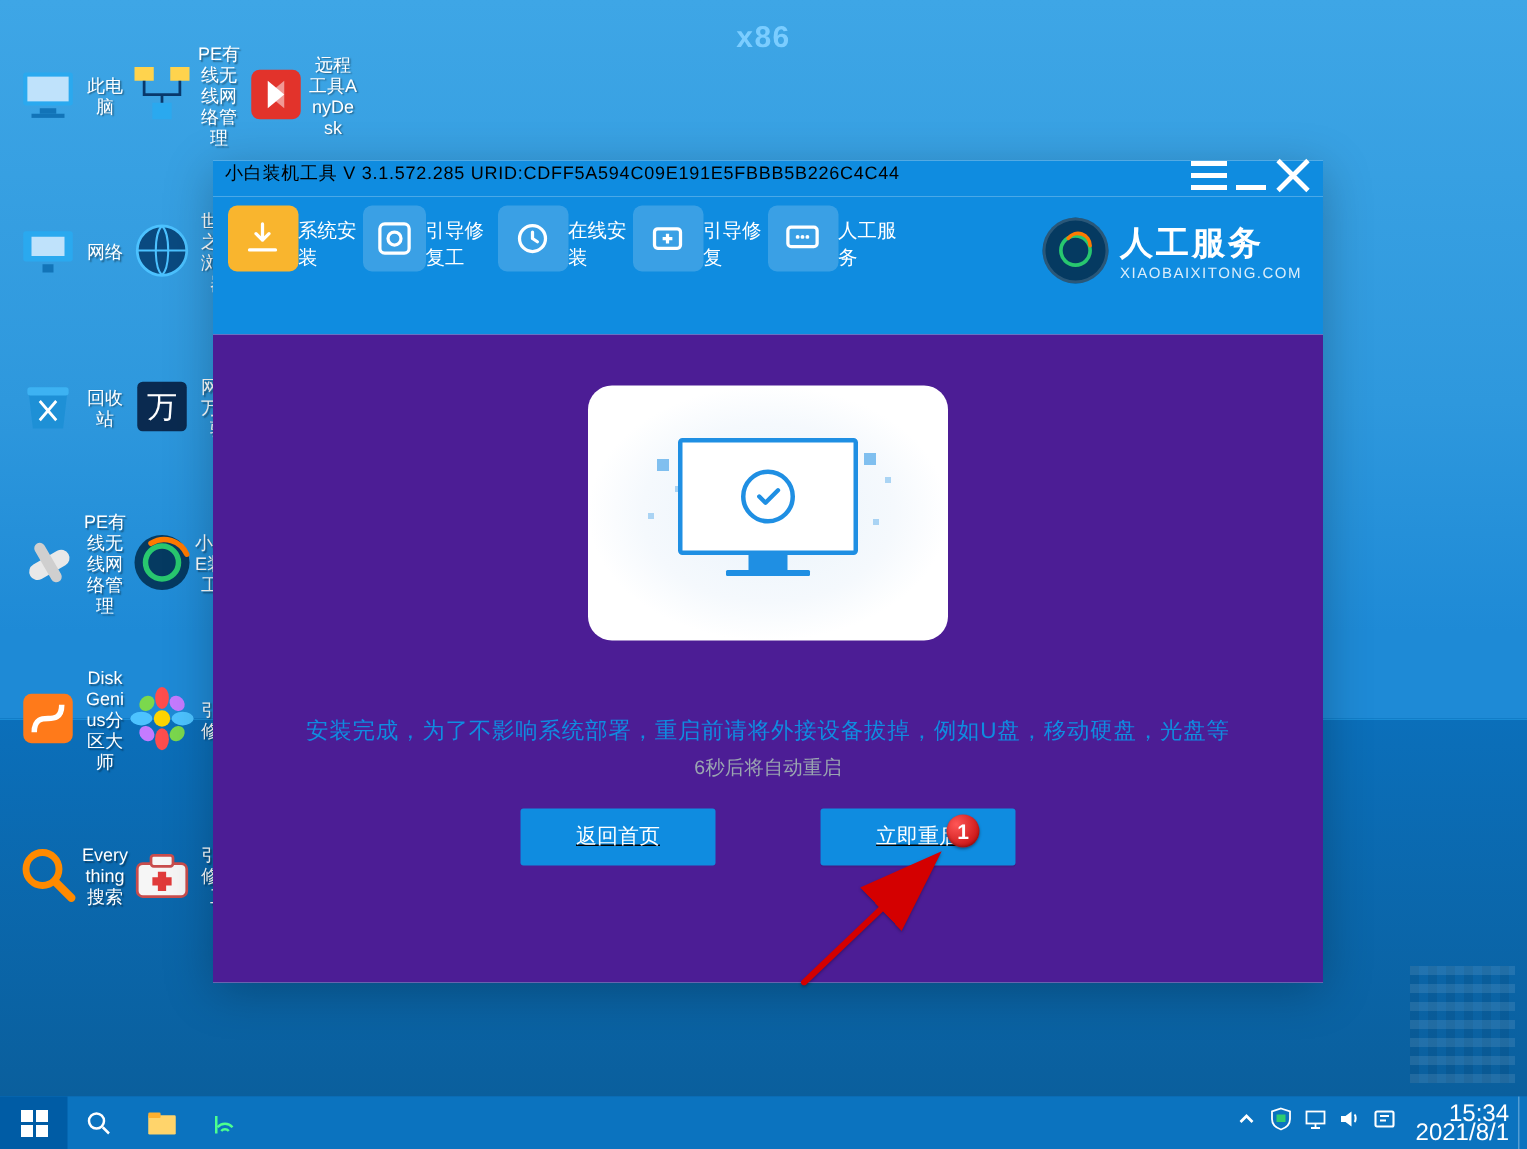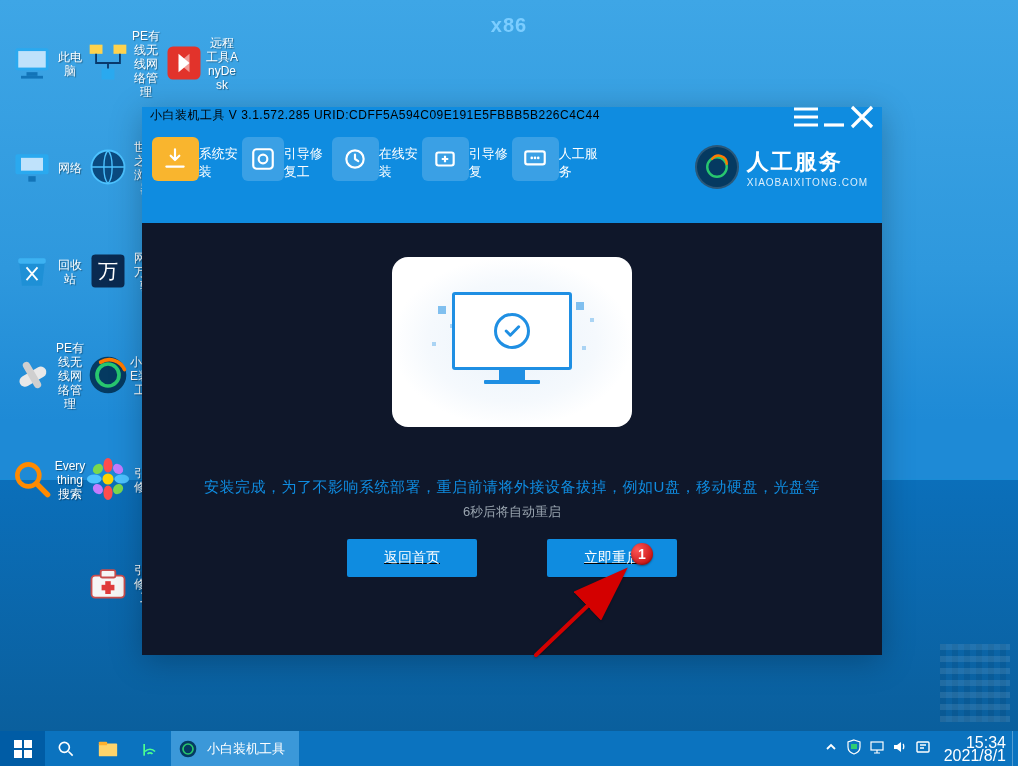--- a/index.html
+++ b/index.html
@@ -61,21 +61,21 @@
   .brand { margin-left:auto; display:flex; align-items:center; color:#fff; margin-top:8px;}
   .brand-logo {
     width:44px; height:44px; border-radius:50%; background:#053a61;
     display:flex; align-items:center; justify-content:center; margin-right:8px;
     box-shadow: inset 0 0 0 2px rgba(255,255,255,.15);
   }
   .brand-logo svg { width:26px; height:26px; }
   .brand-text .cn { font-size:22px; font-weight:bold; letter-spacing:2px; }
   .brand-text .en { font-size:10px; opacity:.85; letter-spacing:1px; }
 
-  .content { position:absolute; left:0; right:0; top:116px; bottom:0; background:#0f172a; }
+  .content { position:absolute; left:0; right:0; top:116px; bottom:0; background:#4c1d95; }
   .illus { position:absolute; left:50%; top:34px; transform:translateX(-50%); width:240px; height:170px; display:flex; align-items:center; justify-content:center;}
   .illus .bg { position:absolute; width:240px; height:170px; border-radius:16px; background:radial-gradient(closest-side,#eaf3fb,#f5f9fd 70%, #fff);}
   .monitor { position:relative; width:120px; height:100px; }
   .monitor .screen { width:120px; height:78px; border:3px solid #1f8fe3; border-radius:3px; background:#fff; display:flex; align-items:center; justify-content:center;}
   .monitor .stand { width:26px; height:10px; background:#1f8fe3; margin:0 auto;}
   .monitor .base { width:56px; height:4px; background:#1f8fe3; margin:0 auto; border-radius:1px;}
   .check { width:36px; height:36px; border:3px solid #1f8fe3; border-radius:50%; display:flex; align-items:center; justify-content:center;}
   .check svg { width:20px; height:20px; stroke:#1f8fe3; stroke-width:3.5; fill:none; stroke-linecap:round; stroke-linejoin:round;}
   .dots { position:absolute; }
   .d { position:absolute; background:#1f8fe3; }
@@ -168,20 +168,29 @@
             <div class="lbl">回收站</div>
           </div>
           <div class="desktop-icon">
             <div class="ic">
               <svg viewBox="0 0 48 48">
                 <rect x="8" y="20" width="32" height="12" rx="6" fill="#e8e8e8" transform="rotate(-30 24 24)"></rect>
                 <rect x="20" y="8" width="8" height="32" rx="4" fill="#cfcfcf" transform="rotate(-30 24 24)"></rect>
               </svg>
             </div>
             <div class="lbl">PE有线无线网络管理</div>
+          </div>
+          <div class="desktop-icon">
+            <div class="ic">
+              <svg viewBox="0 0 48 48">
+                <rect x="6" y="6" width="36" height="36" rx="6" fill="#ff7a1a"></rect>
+                <path d="M14 34c0-10 6-10 10-10s10 0 10-10" stroke="#fff" stroke-width="4" fill="none"></path>
+              </svg>
+            </div>
+            <div class="lbl">DiskGenius分区大师</div>
           </div>
           <div class="desktop-icon">
             <div class="ic">
               <svg viewBox="0 0 48 48">
                 <circle cx="20" cy="20" r="12" fill="none" stroke="#ff8a00" stroke-width="5"></circle>
                 <path d="M29 29l12 12" stroke="#ff8a00" stroke-width="6" stroke-linecap="round"></path>
               </svg>
             </div>
             <div class="lbl">Everything搜索</div>
           </div>
@@ -436,29 +445,20 @@
       </div>
   </div>
   <div class="task-item">
     <div class="sq">
         <svg viewBox="0 0 24 24" width="20" height="20" fill="none" stroke="#4cff8f" stroke-width="2">
           <path d="M6 15a8 8 0 0 1 12 0"></path>
           <path d="M9 18a4 4 0 0 1 6 0"></path>
           <rect x="4" y="6" width="2" height="14" fill="#4cff8f" stroke="none"></rect>
         </svg>
       </div>
-  </div>
-  <div class="task-item label active">
-    <div class="sq">
-        <svg viewBox="0 0 24 24" width="20" height="20">
-          <circle cx="12" cy="12" r="10" fill="#053a61"></circle>
-          <circle cx="12" cy="12" r="6" fill="none" stroke="#28c76f" stroke-width="2"></circle>
-        </svg>
-      </div>
-    <span class="tx">小白装机工具</span>
   </div>
   <div class="task-spacer"></div>
   <div class="tray">
     <span><svg viewBox="0 0 16 16" fill="none" stroke="#fff" stroke-width="1.8">
           <path d="M4 10l4-4 4 4"></path>
         </svg></span>
     <span><svg viewBox="0 0 16 16">
           <path d="M8 1l6 2v5c0 4-3 6-6 7-3-1-6-3-6-7V3z" fill="none" stroke="#fff" stroke-width="1.2"></path>
           <rect x="5" y="5" width="6" height="5" fill="#2ecc71"></rect>
         </svg></span>

